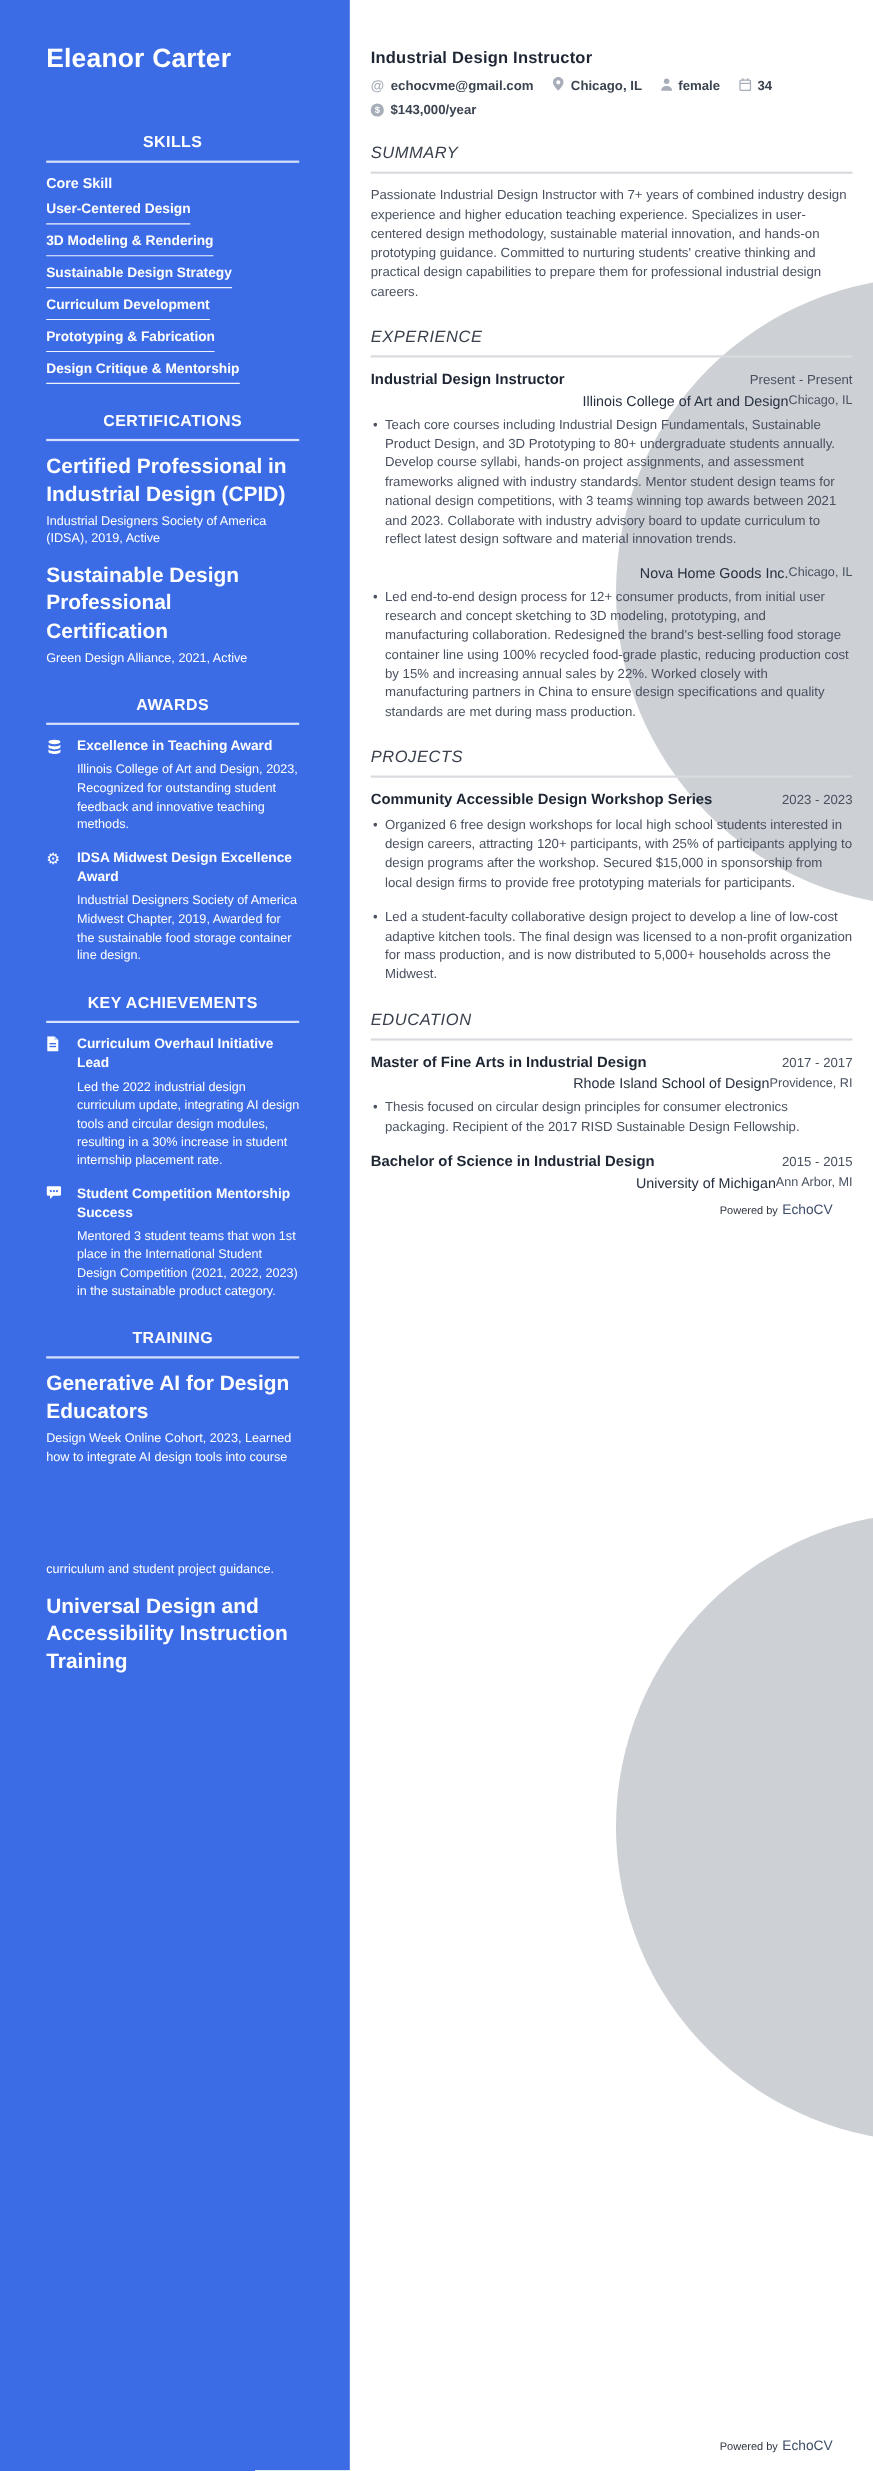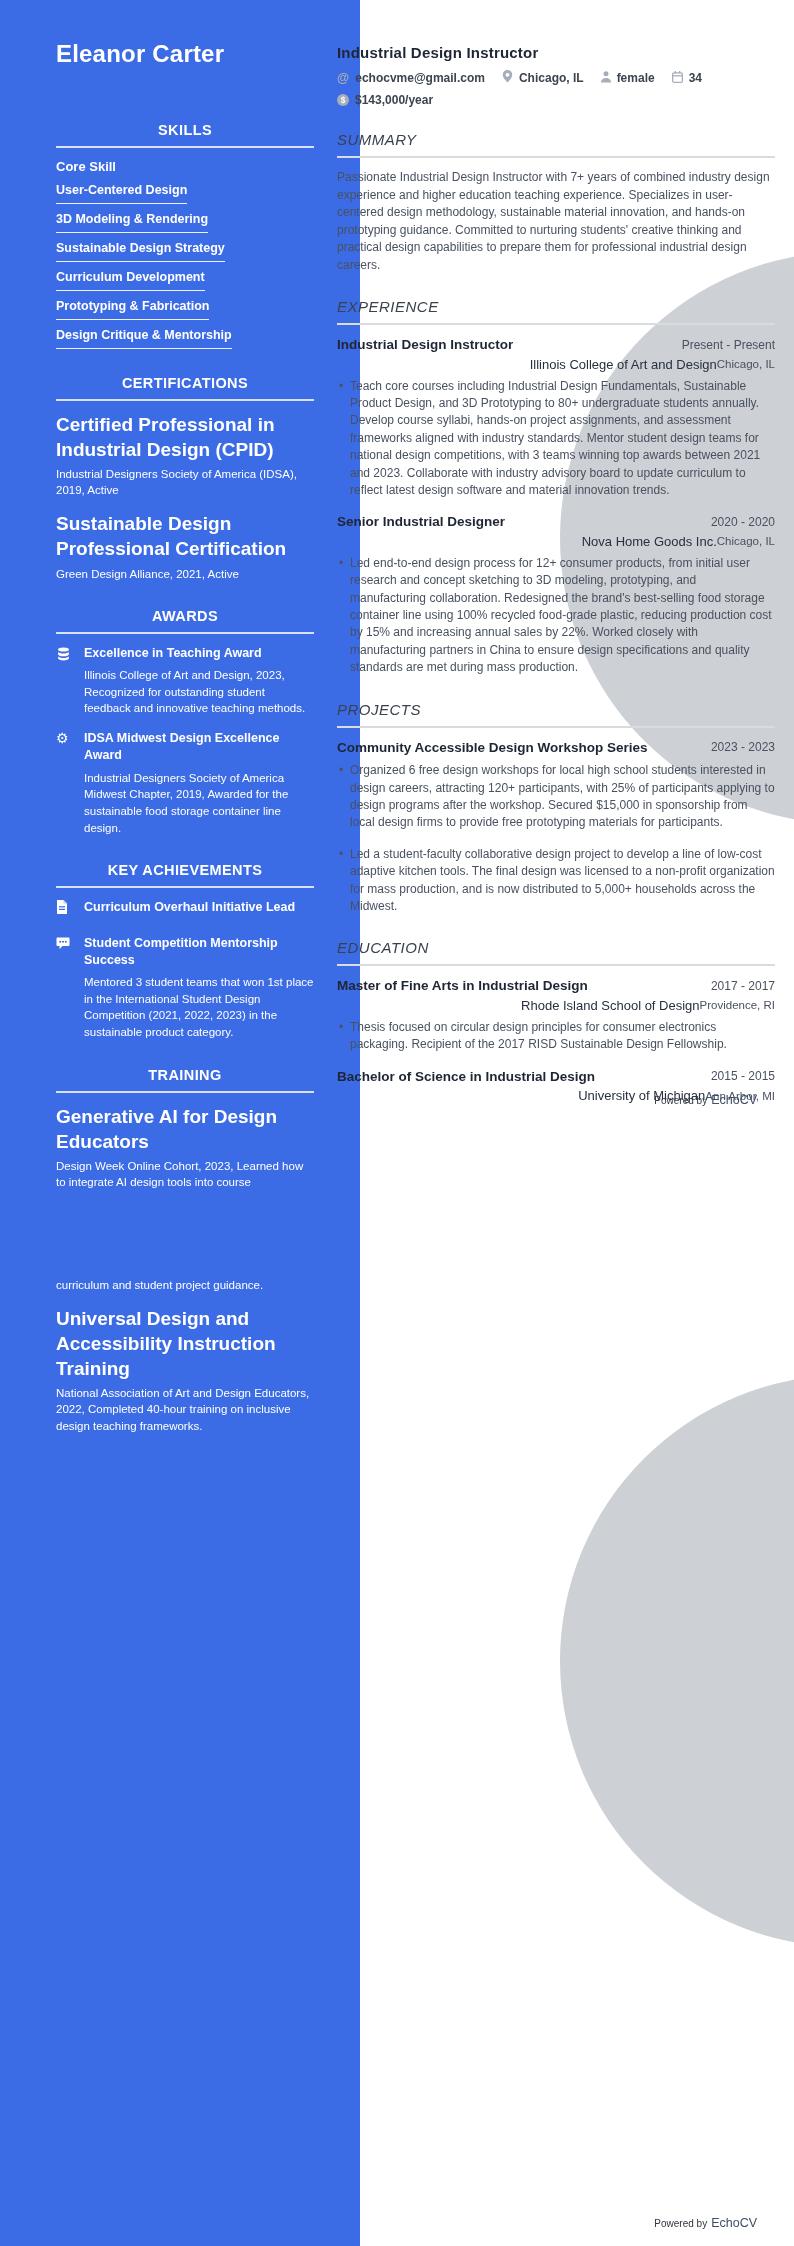--- a/index.html
+++ b/index.html
@@ -11,22 +11,22 @@
     --rule-gray:#D9DBDF;
     --brand-navy:#3E4D68;
   }
   html,body{margin:0;padding:0;background:#fff;}
   .page{
     position:relative;width:794px;height:2246px;margin:0 auto;background:#fff;overflow:hidden;
     font-family:"Liberation Sans","DejaVu Sans",sans-serif;
   }
   
   .sidebar{
-    position:absolute;left:0;top:0;width:360px;height:2246px;box-sizing:border-box;
-    background:var(--sidebar-blue);color:#fff;padding:40px 46px 0 56px;z-index:2;
+    position:absolute;left:0;top:0;width:318px;height:2246px;box-sizing:border-box;
+    background:var(--sidebar-blue);color:#fff;padding:40px 46px 0 42px;z-index:2;
   }
   .name{margin:0 0 54px 0;font-size:24px;font-weight:bold;letter-spacing:.2px;line-height:1.15;}
   .side-section{margin-top:26px;}
   .side-section.first{margin-top:0;}
   .side-heading{margin:0;font-size:14.5px;font-weight:bold;letter-spacing:.4px;text-align:center;}
   .side-rule{height:2px;background:rgba(255,255,255,.8);margin:8px 0 11px 0;}
   .skill-core{font-size:13px;font-weight:bold;margin-bottom:9px;}
   .skill-item{display:table;font-size:12.5px;font-weight:bold;line-height:1.2;
     padding-bottom:5px;border-bottom:1.5px solid rgba(255,255,255,.92);margin-bottom:8px;}
   .cert-item{margin-bottom:13px;}
@@ -146,20 +146,21 @@
         <span class="iconed-icon">
           <svg width="12" height="14" viewBox="0 0 12 14">
             <path d="M1 0h6.5L11 3.5V14H1z" fill="#ffffff"></path>
             <path d="M7.5 0L11 3.5H7.5z" fill="#bcd0f7"></path>
             <rect x="3" y="6.2" width="6" height="1.2" fill="#3C6CE5"></rect>
             <rect x="3" y="8.8" width="6" height="1.2" fill="#3C6CE5"></rect>
           </svg>
         </span>
         <span>
           <div class="iconed-title">Curriculum Overhaul Initiative Lead</div>
+          <div class="iconed-detail">Led the 2022 industrial design curriculum update, integrating AI design tools and circular design modules, resulting in a 30% increase in student internship placement rate.</div>
         </span>
       </div>
 
       <div class="iconed-item">
         <span class="iconed-icon">
           <svg width="14" height="13" viewBox="0 0 14 13">
             <path d="M1.5 0.5h11a1 1 0 0 1 1 1v6.5a1 1 0 0 1-1 1H6.5l-3 3v-3H1.5a1 1 0 0 1-1-1V1.5a1 1 0 0 1 1-1z" fill="#ffffff"></path>
             <circle cx="4.2" cy="4.8" r="1" fill="#3C6CE5"></circle>
             <circle cx="7" cy="4.8" r="1" fill="#3C6CE5"></circle>
             <circle cx="9.8" cy="4.8" r="1" fill="#3C6CE5"></circle>
@@ -178,21 +179,20 @@
 
       <div class="train-item">
         <div class="cert-title">Generative AI for Design Educators</div>
         <div class="cert-detail">Design Week Online Cohort, 2023, Learned how to integrate AI design tools into course</div>
         <div class="page-spacer"></div>
         <div class="cert-detail">curriculum and student project guidance.</div>
       </div>
 
       <div class="train-item">
         <div class="cert-title">Universal Design and Accessibility Instruction Training</div>
-        <div class="cert-detail">National Association of Art and Design Educators, 2022, Completed 40-hour training on inclusive design teaching frameworks.</div>
       </div>
     </section>
   </aside>
 
   <div class="deco-circle circle-p1"></div>
   <div class="deco-circle circle-p2"></div>
 
   <main class="main">
 
     <header>
@@ -263,24 +263,20 @@
         <div class="entry-sub">
           <span class="entry-company">Illinois College of Art and Design</span>
           <span class="entry-loc">Chicago, IL</span>
         </div>
         <ul class="bullets">
           <li>Teach core courses including Industrial Design Fundamentals, Sustainable Product Design, and 3D Prototyping to 80+ undergraduate students annually. Develop course syllabi, hands-on project assignments, and assessment frameworks aligned with industry standards. Mentor student design teams for national design competitions, with 3 teams winning top awards between 2021 and 2023. Collaborate with industry advisory board to update curriculum to reflect latest design software and material innovation trends.</li>
         </ul>
       </div>
 
       <div class="entry">
-        <div class="entry-row">
-          <span class="entry-title">Senior Industrial Designer</span>
-          <span class="entry-date">2020 - 2020</span>
-        </div>
         <div class="entry-sub">
           <span class="entry-company">Nova Home Goods Inc.</span>
           <span class="entry-loc">Chicago, IL</span>
         </div>
         <ul class="bullets">
           <li>Led end-to-end design process for 12+ consumer products, from initial user research and concept sketching to 3D modeling, prototyping, and manufacturing collaboration. Redesigned the brand's best-selling food storage container line using 100% recycled food-grade plastic, reducing production cost by 15% and increasing annual sales by 22%. Worked closely with manufacturing partners in China to ensure design specifications and quality standards are met during mass production.</li>
         </ul>
       </div>
     </section>
 

